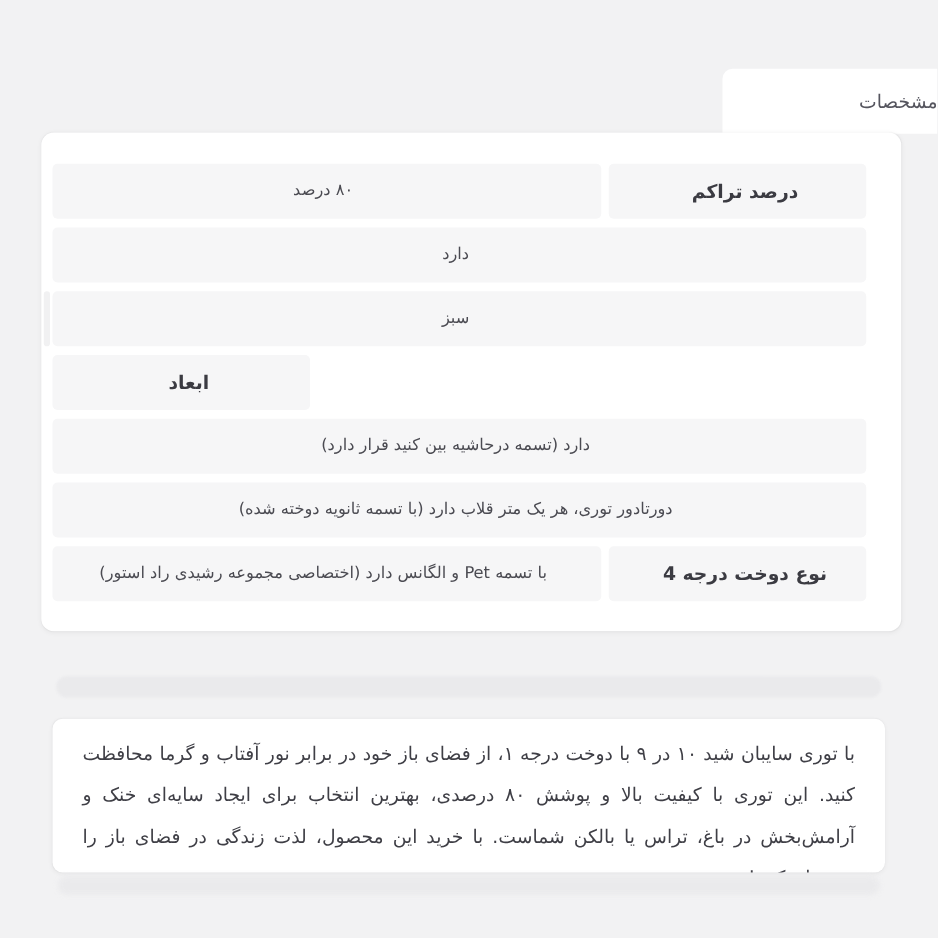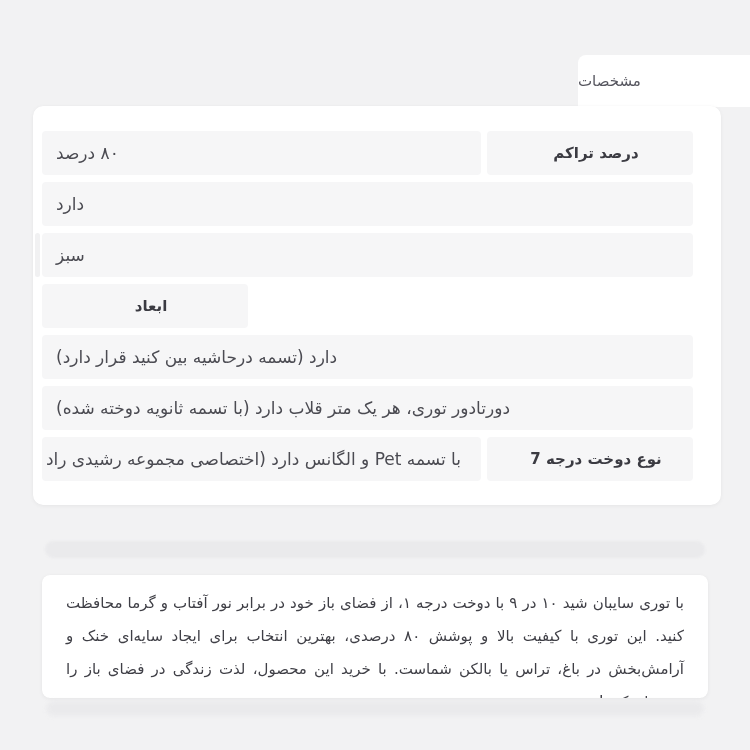--- a/index.html
+++ b/index.html
@@ -9,21 +9,21 @@
     overflow: hidden;
     background: var(--page-bg, #f2f2f3);
     font-family: "DejaVu Sans", sans-serif;
   }
   .tab {
     position: absolute;
     left: 578px; top: 55px;
     width: 172px; height: 52px;
     background: var(--card-bg, #ffffff);
     border-radius: 8px 0 0 0;
-    display: flex; align-items: center; justify-content: flex-start;
+    display: flex; align-items: center; justify-content: flex-end;
     font-size: 15px;
     color: var(--tab-text, #55555e);
     cursor: pointer;
   }
   .card-main {
     position: absolute;
     left: 33px; top: 106px;
     width: 688px; height: 399px;
     background: var(--card-bg, #ffffff);
     border-radius: 10px;
@@ -38,23 +38,23 @@
   .cell {
     background: var(--cell-bg, #f6f6f7);
     border-radius: 4px;
     line-height: 44px;
     white-space: nowrap;
     overflow: hidden;
   }
   .cell.value {
     flex: 1;
     direction: rtl;
-    text-align: left;
+    text-align: center;
     padding: 0 20px 0 14px;
-    font-size: 17px;
+    font-size: 13px;
     color: var(--value-text, #4b4b52);
   }
   .cell.label {
     width: 206px; flex: none;
     direction: rtl;
     text-align: center;
     padding: 0 8px 0 20px;
     font-size: 15px;
     font-weight: 600;
     color: var(--label-text, #3b3b42);
@@ -121,21 +121,21 @@
     <div class="spec-row">
       <div class="cell value">دارد (تسمه درحاشیه بین کنید قرار دارد)</div>
     </div>
 
     <div class="spec-row">
       <div class="cell value">دورتادور توری، هر یک متر قلاب دارد (با تسمه ثانویه دوخته شده)</div>
     </div>
 
     <div class="spec-row">
       <div class="cell value">با تسمه Pet و الگانس دارد (اختصاصی مجموعه رشیدی راد استور)</div>
-      <div class="cell label">نوع دوخت درجه 7</div>
+      <div class="cell label">نوع دوخت درجه 4</div>
     </div>
 
   </div>
   <div class="sliver"></div>
 </div>
 
 <div class="bar top"></div>
 
 <div class="card-desc">
   <p class="desc-text">با توری سایبان شید ۱۰ در ۹ با دوخت درجه ۱، از فضای باز خود در برابر نور آفتاب و گرما محافظت کنید. این توری با کیفیت بالا و پوشش ۸۰ درصدی، بهترین انتخاب برای ایجاد سایه‌ای خنک و آرامش‌بخش در باغ، تراس یا بالکن شماست. با خرید این محصول، لذت زندگی در فضای باز را دوچندان کنید!</p>

